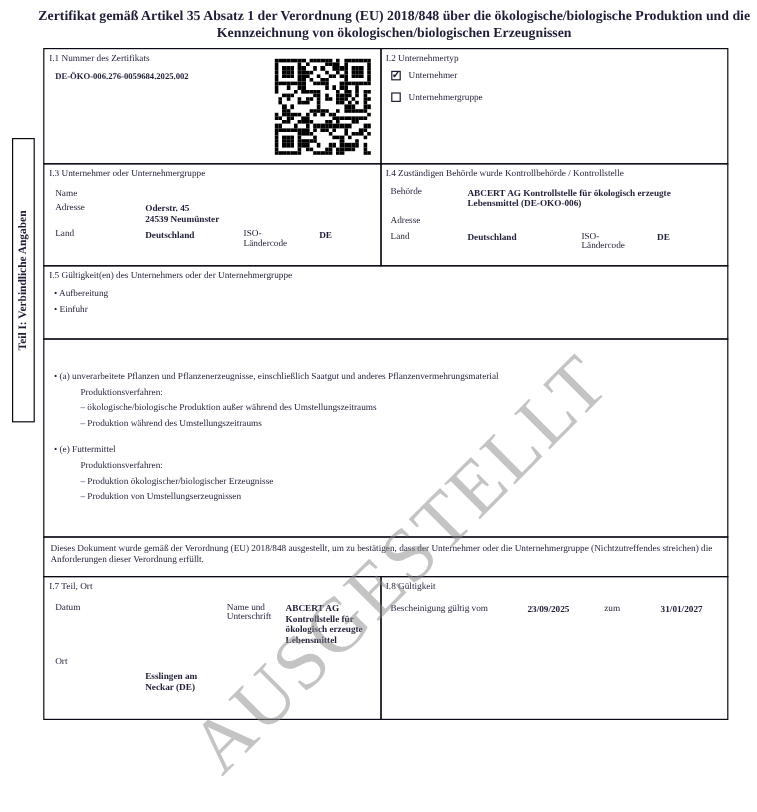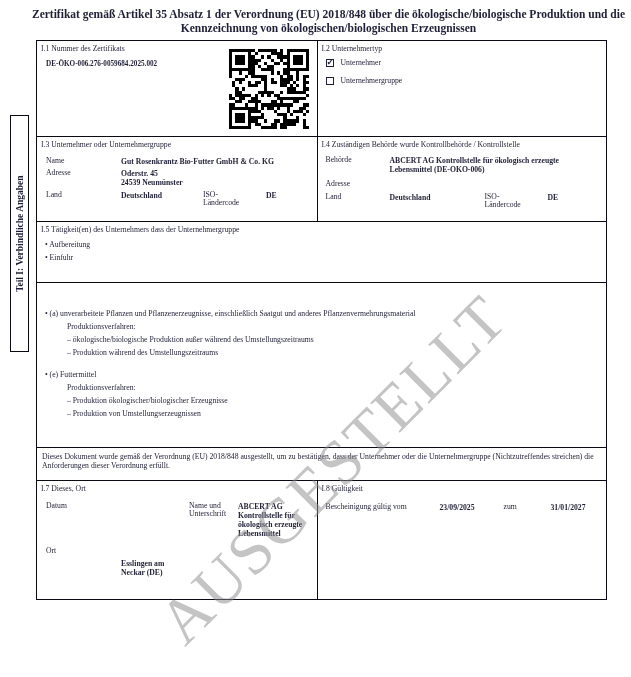--- a/index.html
+++ b/index.html
@@ -404,63 +404,62 @@
     <div class="h">I.2 Unternehmertyp</div>
     <span class="cb checked" style="left:8px; top:18px;"></span>
     <span class="cb-label" style="left:23px; top:17px;">Unternehmer</span>
     <span class="cb" style="left:8px; top:36px;"></span>
     <span class="cb-label" style="left:23px; top:35px;">Unternehmergruppe</span>
   </div>
 
   <div class="box" style="left:36px; top:135.5px; width:282px; height:86.5px;">
     <div class="h">I.3 Unternehmer oder Unternehmergruppe</div>
     <span class="lab" style="left:9px; top:20px;">Name</span>
-    <span class="val" style="left:84px; top:20px; width:195px;">Gut Rosenkrantz Bio-Futter GmbH &amp; Co. KG</span>
     <span class="lab" style="left:9px; top:32px;">Adresse</span>
     <span class="val" style="left:84px; top:32px;">Oderstr. 45</span>
     <span class="val" style="left:84px; top:41px;">24539 Neumünster</span>
     <span class="lab" style="left:9px; top:54px;">Land</span>
     <span class="val" style="left:84px; top:54px;">Deutschland</span>
     <span class="lab" style="left:166px; top:54px; width:42px;">ISO-Ländercode</span>
     <span class="val" style="left:229px; top:54px;">DE</span>
   </div>
   <div class="box" style="left:316.5px; top:135.5px; width:290.5px; height:86.5px;">
     <div class="h">I.4 Zuständigen Behörde wurde Kontrollbehörde / Kontrollstelle</div>
     <span class="lab" style="left:8px; top:19px;">Behörde</span>
     <span class="val" style="left:72px; top:19px; width:212px;">ABCERT AG Kontrollstelle für ökologisch erzeugte Lebensmittel (DE-OKO-006)</span>
     <span class="lab" style="left:8px; top:43px;">Adresse</span>
     <span class="lab" style="left:8px; top:56px;">Land</span>
     <span class="val" style="left:72px; top:56px;">Deutschland</span>
     <span class="lab" style="left:167px; top:56px; width:42px;">ISO-Ländercode</span>
     <span class="val" style="left:230px; top:56px;">DE</span>
   </div>
 
   <div class="box" style="left:36px; top:220.5px; width:571px; height:62.5px;">
-    <div class="h">I.5 Tätigkeit(en) des Unternehmers dass der Unternehmergruppe</div>
+    <div class="h">I.5 Gültigkeit(en) des Unternehmers oder der Unternehmergruppe</div>
     <div class="line" style="left:8px; top:18px;">• Aufbereitung</div>
     <div class="line" style="left:8px; top:31px;">• Einfuhr</div>
   </div>
 
   <div class="box" style="left:36px; top:281.5px; width:571px; height:166.5px;">
     <div class="line" style="left:8px; top:26px; width:555px;">• (a) unverarbeitete Pflanzen und Pflanzenerzeugnisse, einschließlich Saatgut und anderes Pflanzenvermehrungsmaterial</div>
     <div class="line" style="left:30px; top:39px;">Produktionsverfahren:</div>
     <div class="line" style="left:30px; top:52px;">– ökologische/biologische Produktion außer während des Umstellungszeitraums</div>
     <div class="line" style="left:30px; top:65px;">– Produktion während des Umstellungszeitraums</div>
     <div class="line" style="left:8px; top:87px;">• (e) Futtermittel</div>
     <div class="line" style="left:30px; top:100px;">Produktionsverfahren:</div>
     <div class="line" style="left:30px; top:113px;">– Produktion ökologischer/biologischer Erzeugnisse</div>
     <div class="line" style="left:30px; top:126px;">– Produktion von Umstellungserzeugnissen</div>
   </div>
 
   <div class="box" style="left:36px; top:446.5px; width:571px; height:34.5px;">
     <div class="line" style="left:5px; top:4px; width:560px;">Dieses Dokument wurde gemäß der Verordnung (EU) 2018/848 ausgestellt, um zu bestätigen, dass der Unternehmer oder die Unternehmergruppe (Nichtzutreffendes streichen) die Anforderungen dieser Verordnung erfüllt.</div>
   </div>
 
   <div class="box" style="left:36px; top:479.5px; width:282px; height:120.5px;">
-    <div class="h">I.7 Dieses, Ort</div>
+    <div class="h">I.7 Teil, Ort</div>
     <span class="lab" style="left:9px; top:21px;">Datum</span>
     <span class="lab" style="left:152px; top:21px; width:46px;">Name und Unterschrift</span>
     <span class="val" style="left:201px; top:21px; width:77px;">ABCERT AG Kontrollstelle für ökologisch erzeugte Lebensmittel</span>
     <span class="lab" style="left:9px; top:66px;">Ort</span>
     <span class="val" style="left:84px; top:78px; width:68px;">Esslingen am Neckar (DE)</span>
   </div>
   <div class="box" style="left:316.5px; top:479.5px; width:290.5px; height:120.5px;">
     <div class="h">I.8 Gültigkeit</div>
     <span class="lab" style="left:8px; top:22px;">Bescheinigung gültig vom</span>
     <span class="val" style="left:122px; top:22px;">23/09/2025</span>

